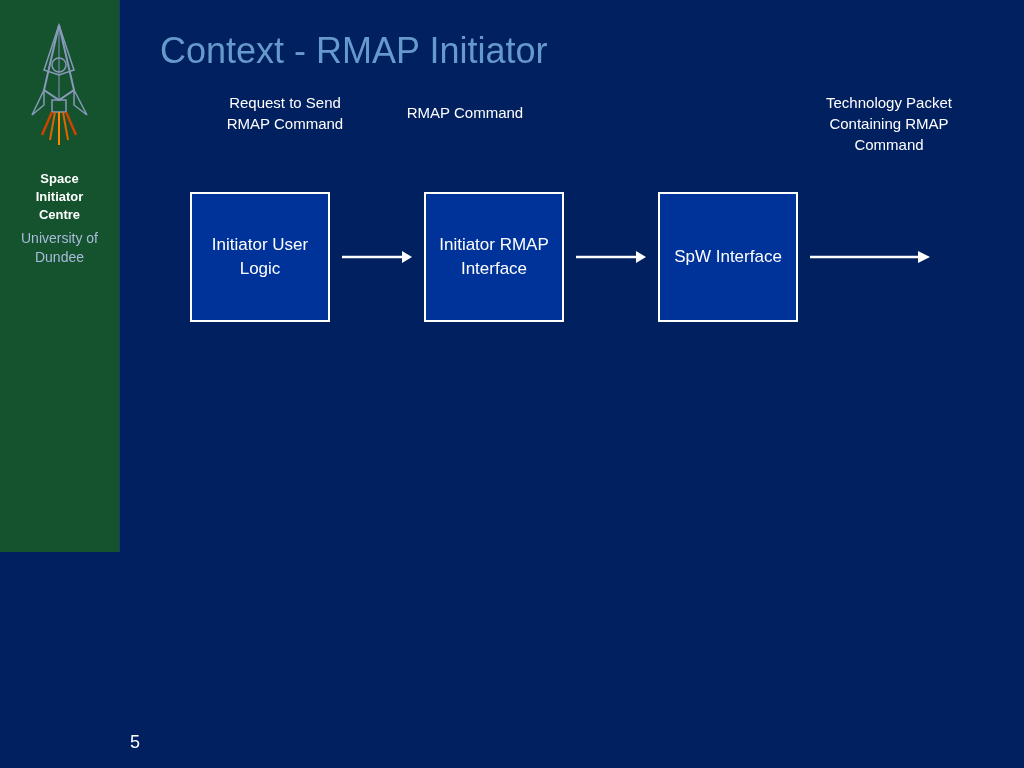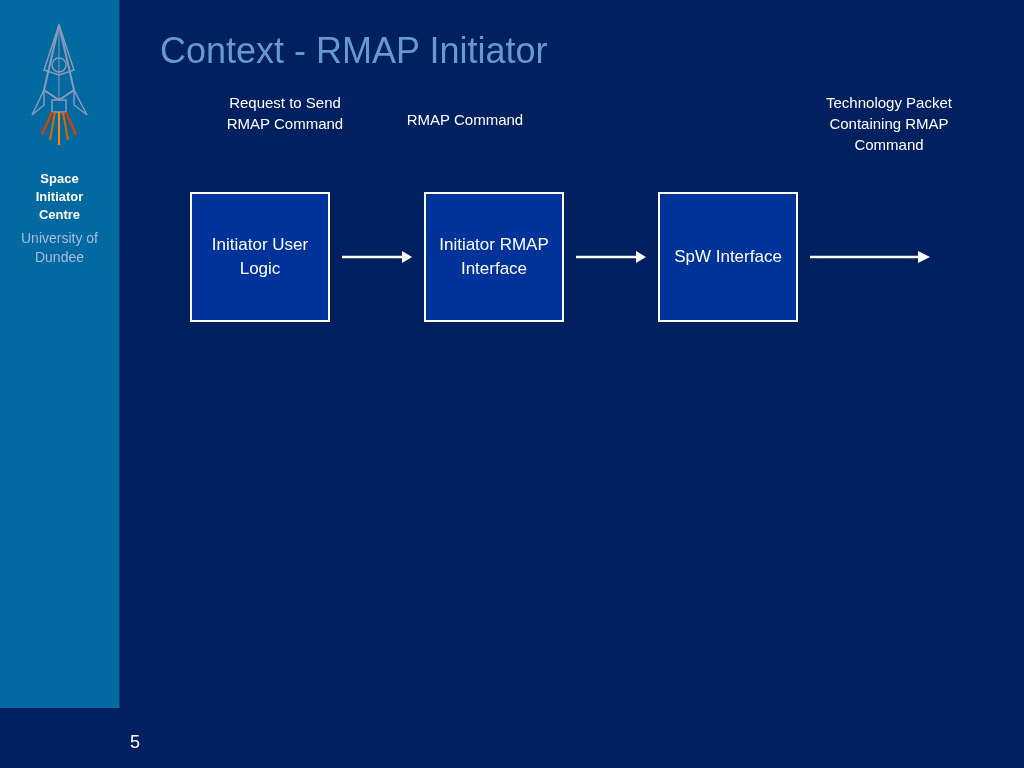--- a/index.html
+++ b/index.html
@@ -11,22 +11,22 @@
       font-family: Arial, sans-serif;
       color: white;
       overflow: hidden;
       display: flex;
     }
 
     
     .sidebar {
       width: 120px;
       min-width: 120px;
-      height: 708px;
-      background-color: #0369a1;
+      height: 552px;
+      background-color: #14532d;
       display: flex;
       flex-direction: column;
       align-items: center;
       padding: 20px 10px 10px 10px;
       border-right: 1px solid #1a3a70;
     }
 
     .sidebar-text {
       text-align: center;
       font-size: 13px;
@@ -75,21 +75,21 @@
       text-align: center;
       font-size: 15px;
       color: white;
       width: 130px;
       line-height: 1.4;
     }
 
     .label-rmap-cmd {
       position: absolute;
       left: 245px;
-      top: 17px;
+      top: 10px;
       text-align: center;
       font-size: 15px;
       color: white;
       width: 120px;
       line-height: 1.4;
     }
 
     .label-spacewire {
       position: absolute;
       right: 30px;

